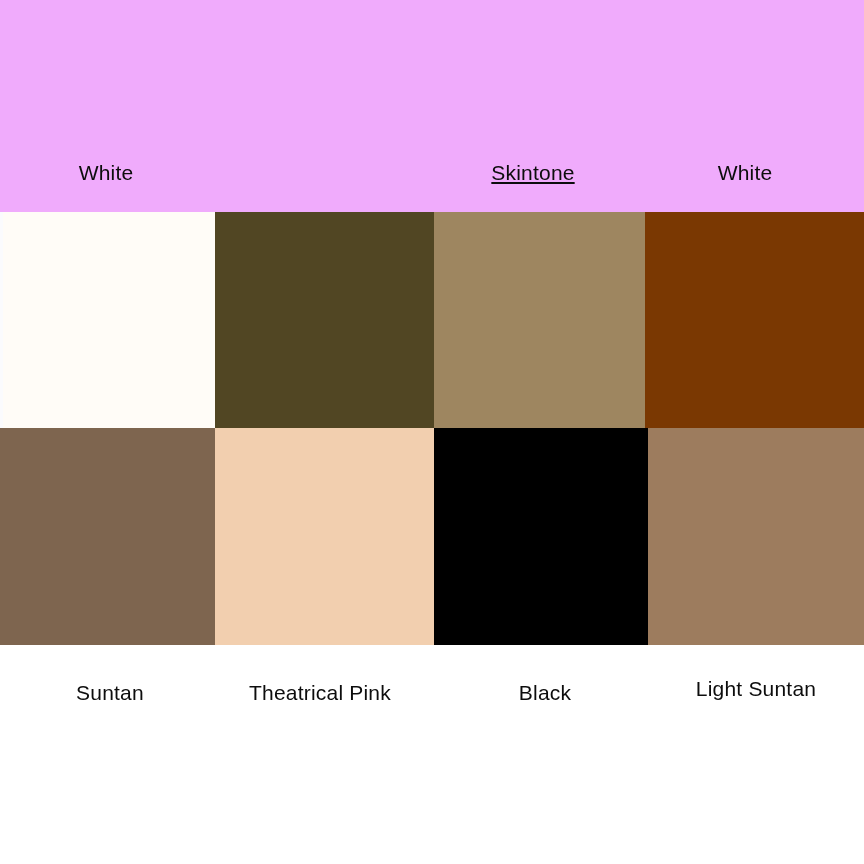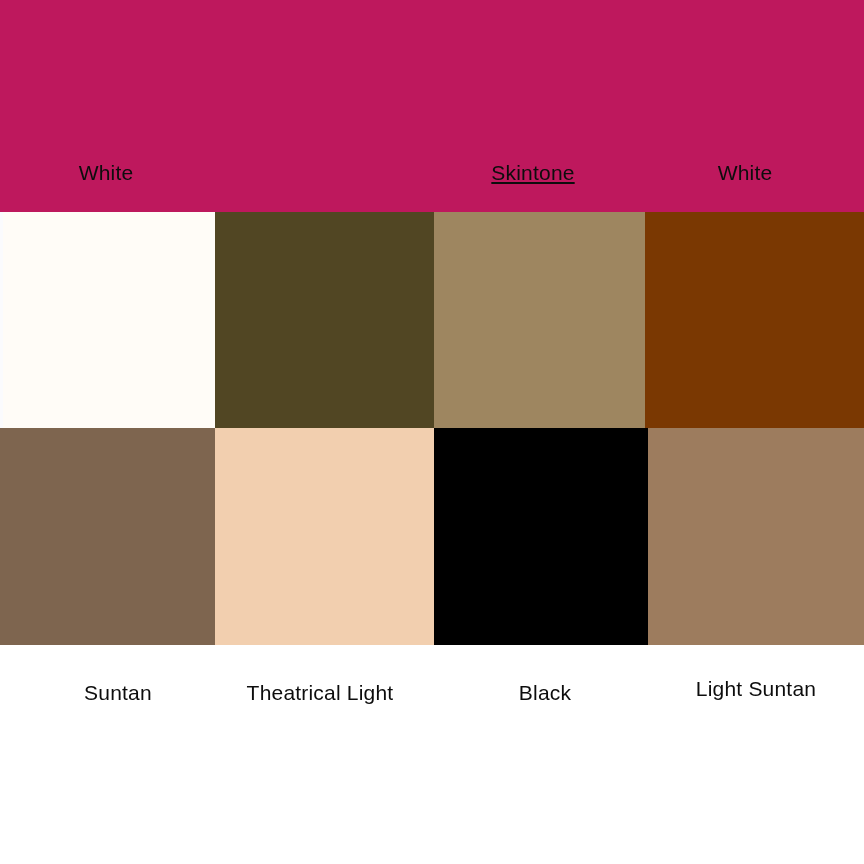--- a/index.html
+++ b/index.html
@@ -12,21 +12,21 @@
     height: 864px;
     overflow: hidden;
     font-family: "Liberation Sans", sans-serif;
     -webkit-font-smoothing: antialiased;
   }
 
   #palette-board {
     position: relative;
     width: 864px;
     height: 636px;
-    background: #be185d;
+    background: #f0abfc;
   }
 
   
   .label-row {
     position: absolute;
     left: 0;
     width: 864px;
     height: 30px;
   }
   #top-label-row { top: 158px; }
@@ -96,19 +96,19 @@
 
     <div class="swatch-cell row-bottom" style="left: 215px; width: 219px; background-color: rgb(242, 207, 175);"></div>
 
     <div class="swatch-cell row-bottom" style="left: 434px; width: 214px; background-color: rgb(0, 0, 0);"></div>
 
     <div class="swatch-cell row-bottom" style="left: 648px; width: 216px; background-color: rgb(157, 124, 94);"></div>
 
   </div>
 
   <div class="label-row" id="bottom-label-row">
-    <span class="swatch-label" style="left: 118px; color: rgb(13, 13, 13);">Suntan</span>
-    <span class="swatch-label" style="left: 320px; color: rgb(13, 13, 13);">Theatrical Light</span>
+    <span class="swatch-label" style="left: 110px; color: rgb(13, 13, 13);">Suntan</span>
+    <span class="swatch-label" style="left: 320px; color: rgb(13, 13, 13);">Theatrical Pink</span>
     <span class="swatch-label" style="left: 533px; color: rgb(13, 13, 13); margin-left: 12px;">Black</span>
     <span class="swatch-label" style="left: 745px; top: -4px; color: rgb(13, 13, 13); margin-left: 11px;">Light Suntan</span>
   </div>
 
 </div>
 
 </body></html>

